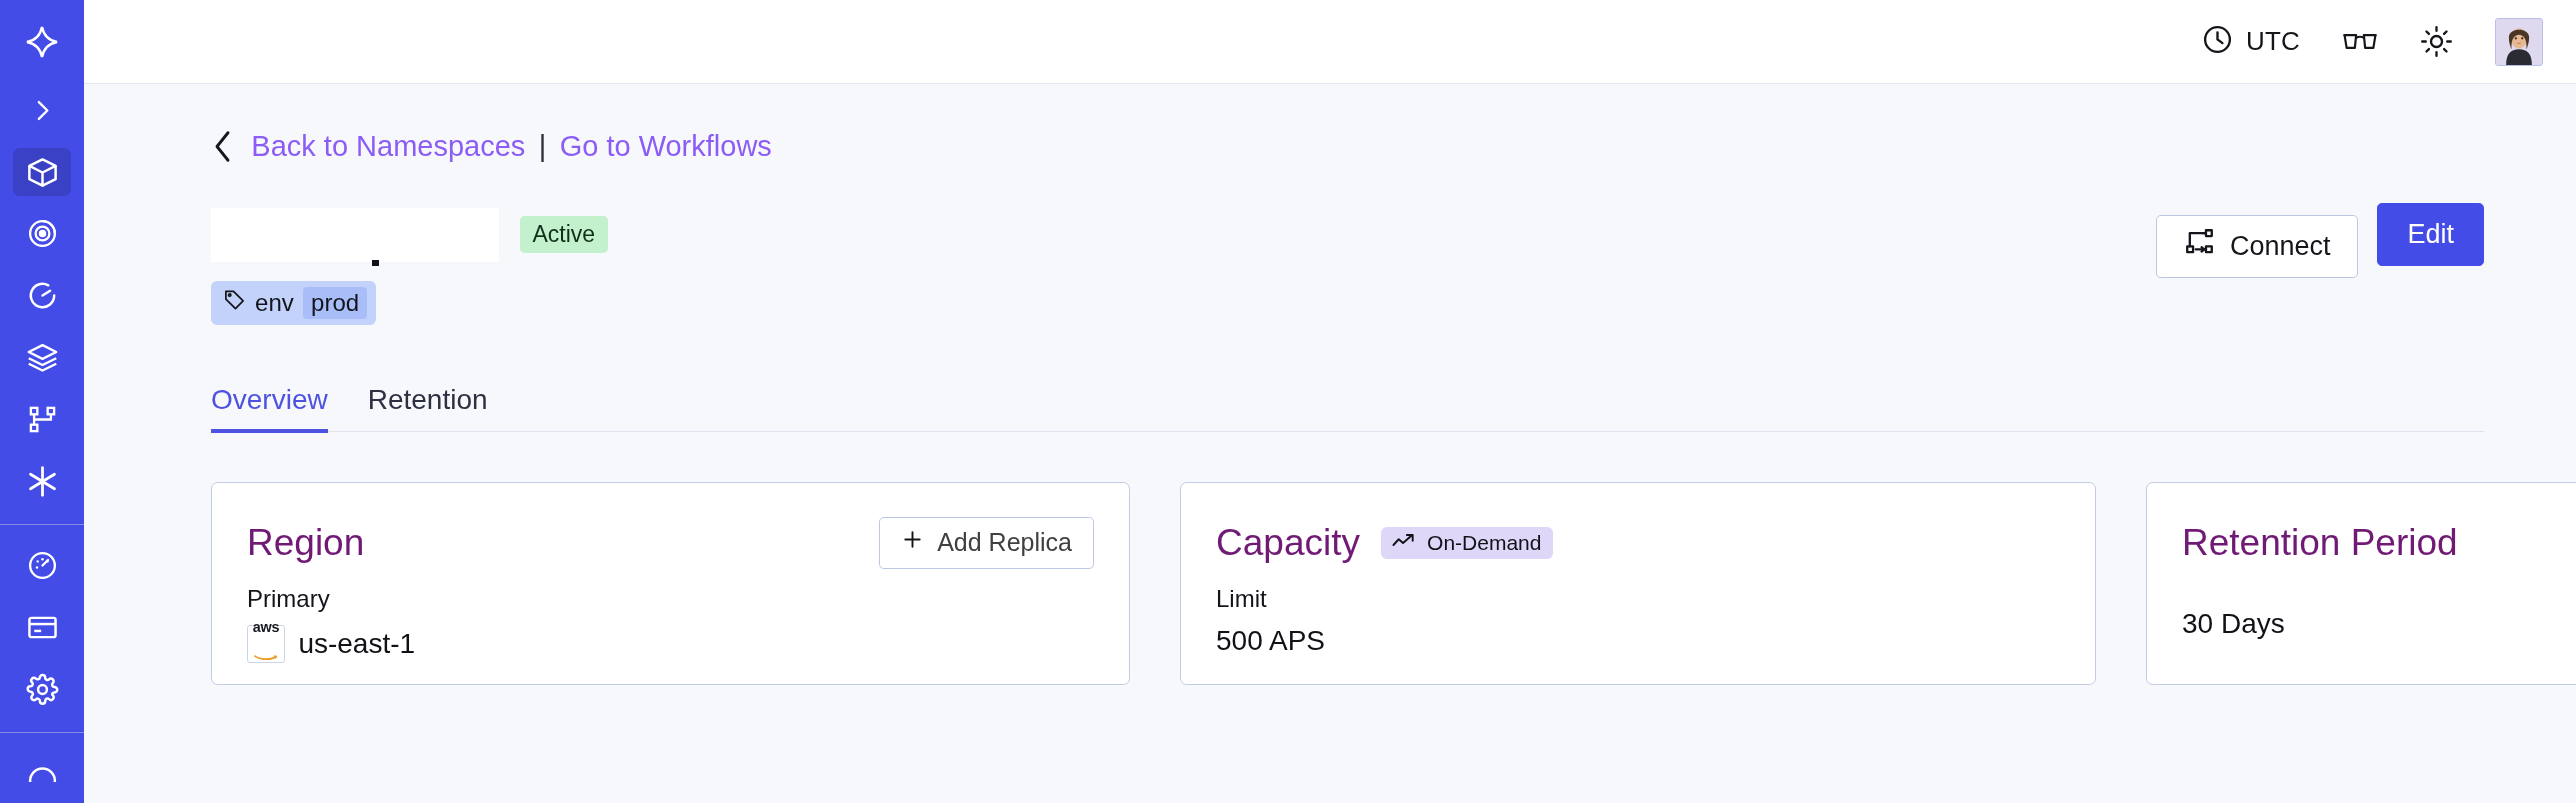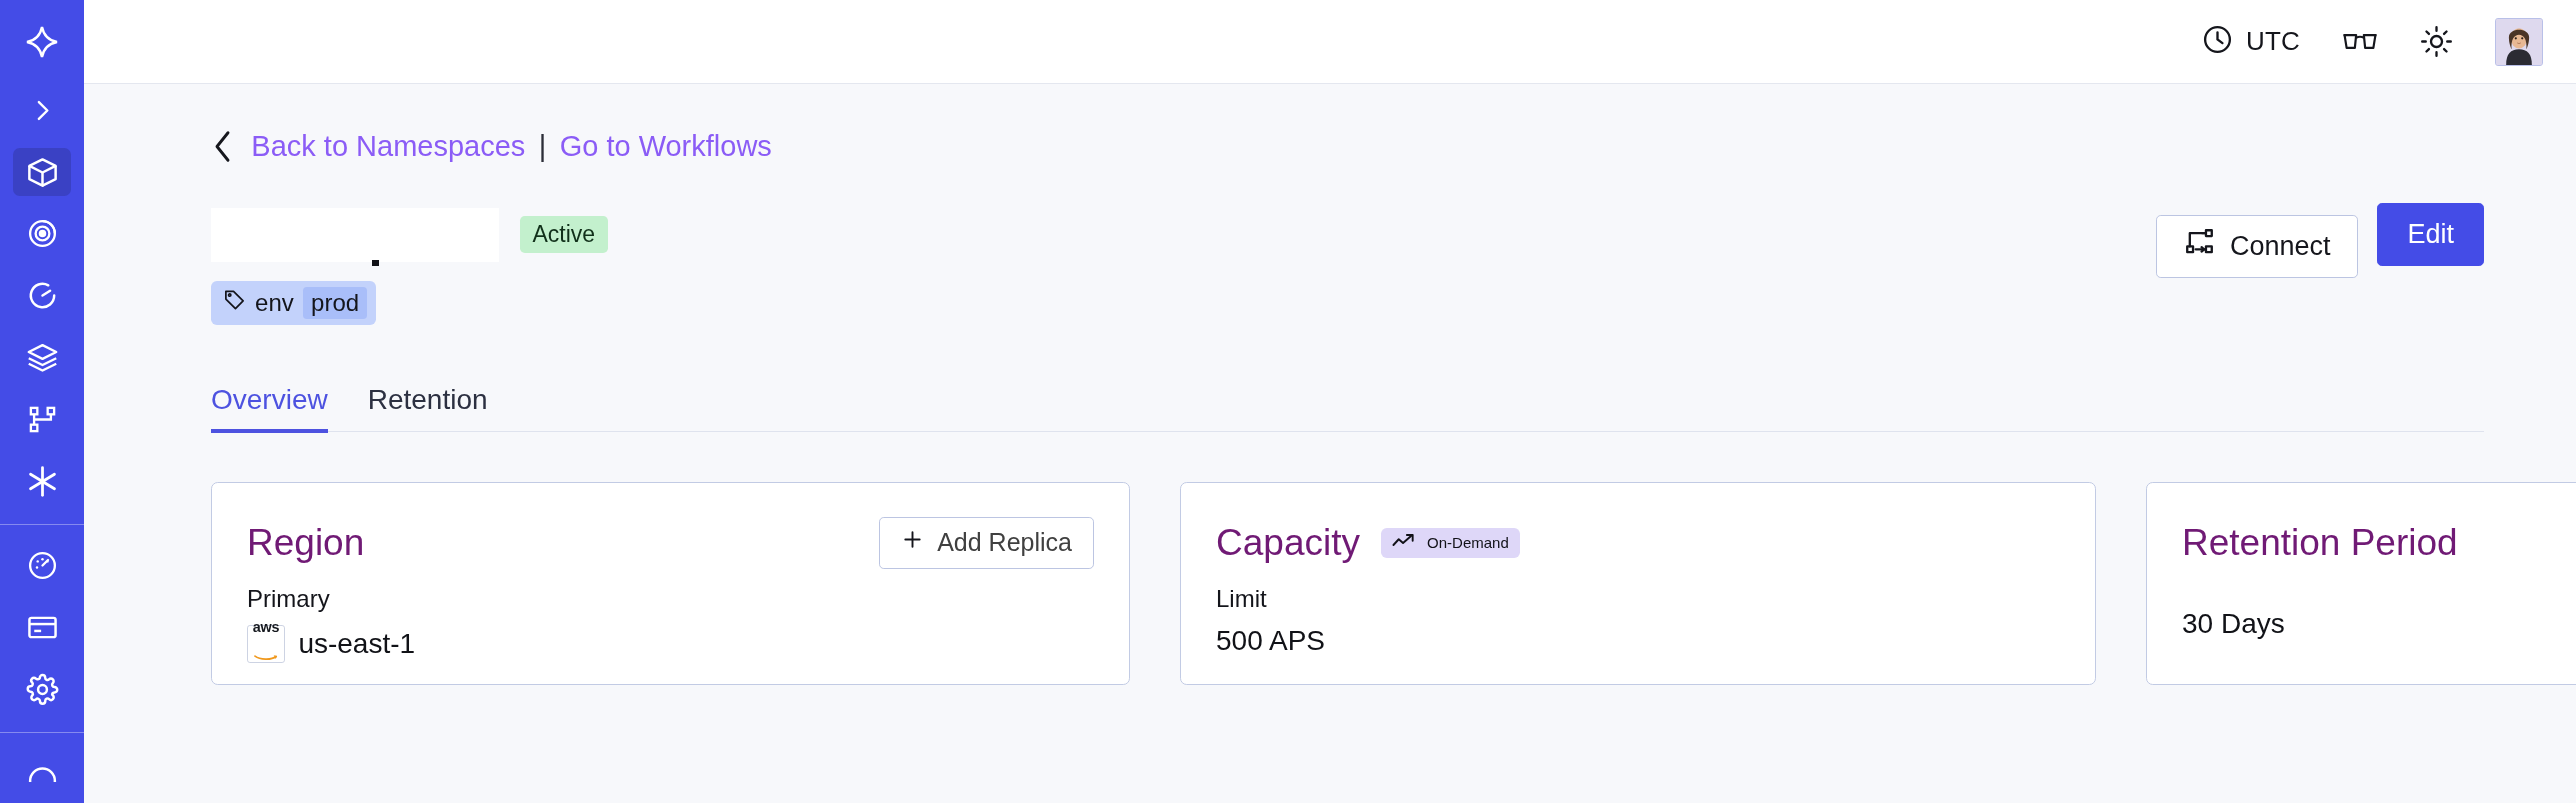--- a/index.html
+++ b/index.html
@@ -194,21 +194,21 @@
   }
   .card-region   { width: 919px; flex: 0 0 919px; }
   .card-capacity { width: 916px; flex: 0 0 916px; }
   .card-retention{ width: 575px; flex: 0 0 575px; }
 
   .card-head { display: flex; align-items: center; min-height: 54px; }
   .card-title { font-size: 37px; color: #701a75; font-weight: 400; }
   .badge-ondemand {
     background: #ded7f8;
     color: #121218;
-    font-size: 15px;
+    font-size: 21px;
     border-radius: 5.8px;
     padding: 5.8px 11.5px;
     margin-left: 21px;
     display: inline-flex; align-items: center; gap: 9.6px;
     line-height: 1;
     text-align: center;
   }
   .card-head-action { margin-left: auto; }
   .btn-card {
     display: inline-flex; align-items: center; justify-content: center;

